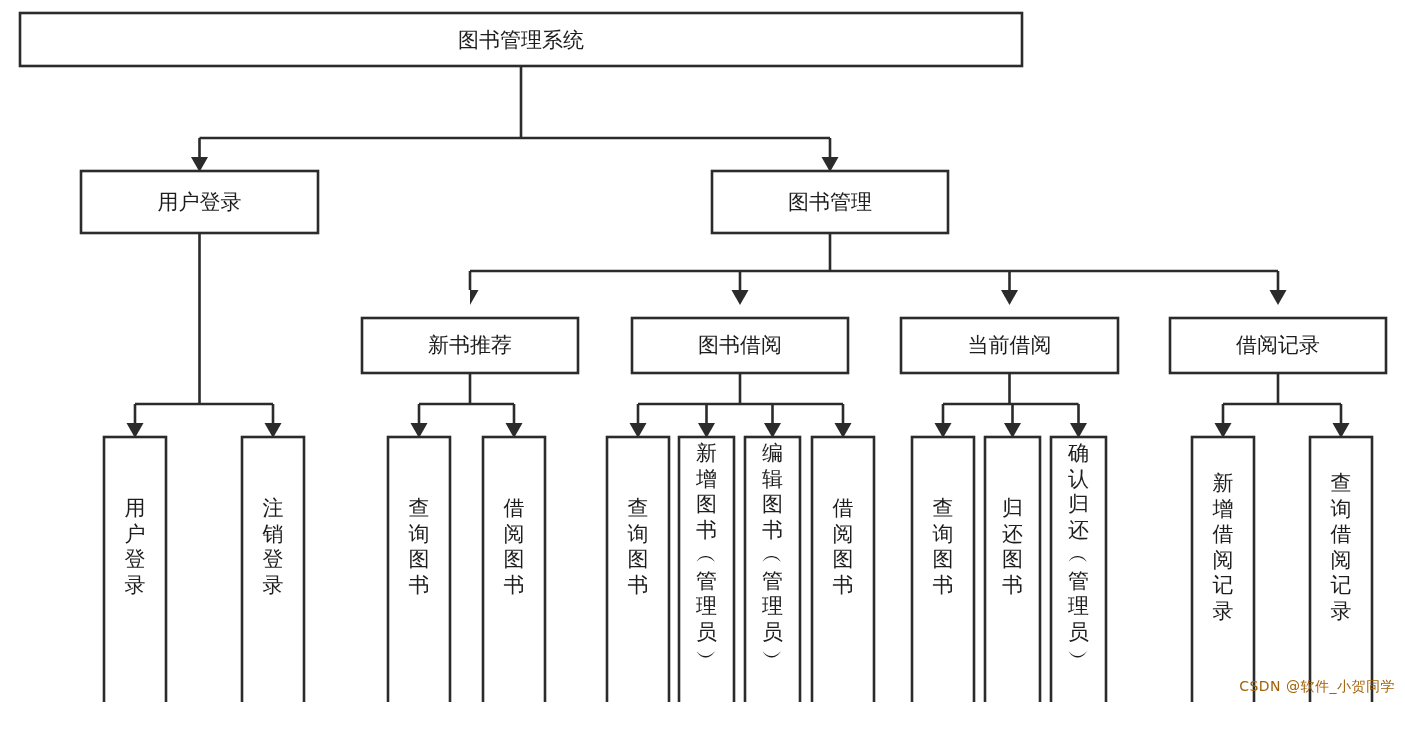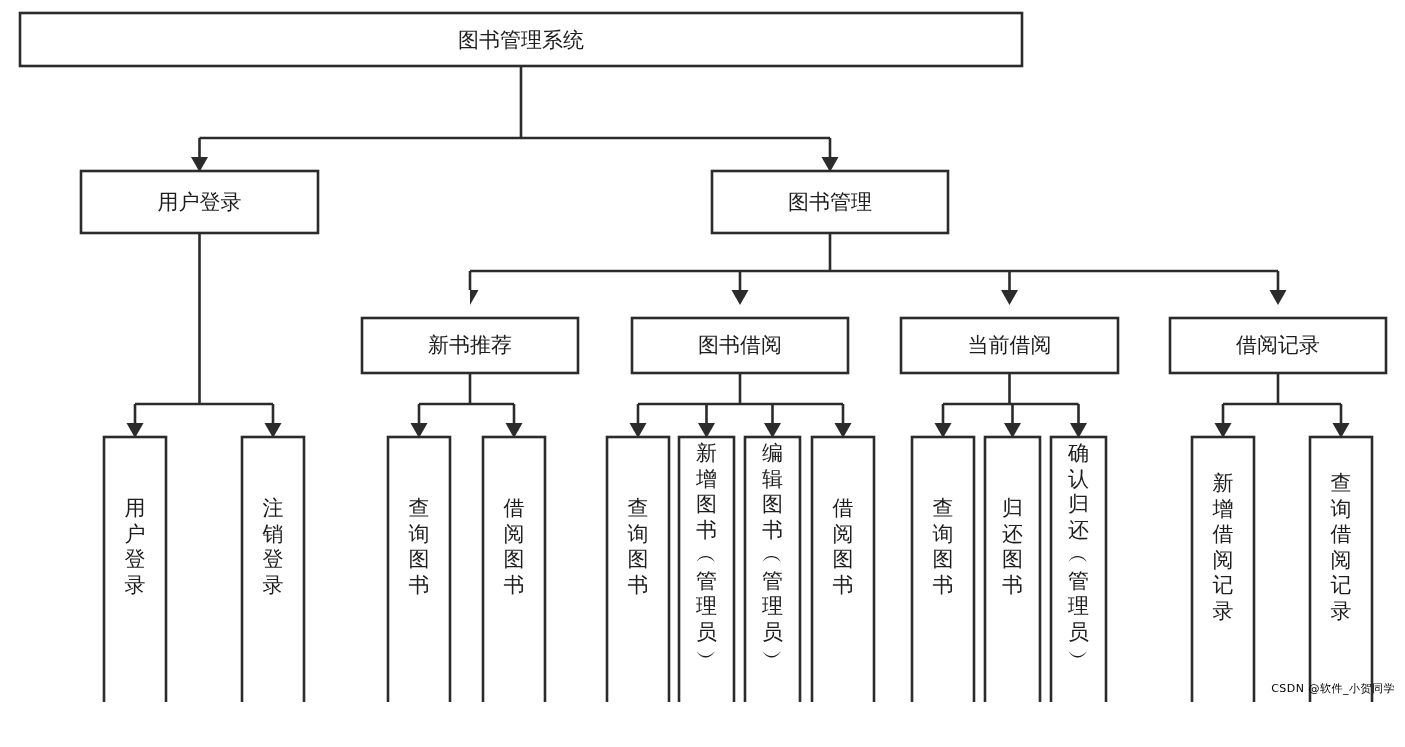--- a/index.html
+++ b/index.html
@@ -52,22 +52,22 @@
     fill: #1d1d1d;
     font-family: "DejaVu Sans", "Liberation Sans", sans-serif;
     font-size: 21px;
     text-anchor: middle;
   }
   .watermark {
     position: absolute;
     right: 10px;
     bottom: 6px;
     font-family: "DejaVu Sans", "Liberation Sans", sans-serif;
-    font-size: 11px;
-    color: #000000;
+    font-size: 14px;
+    color: #a16207;
     white-space: nowrap;
     letter-spacing: 0.5px;
     user-select: none;
   }
 </style>
 </head>
 <body>
 
 <div id="diagram-root">
 

